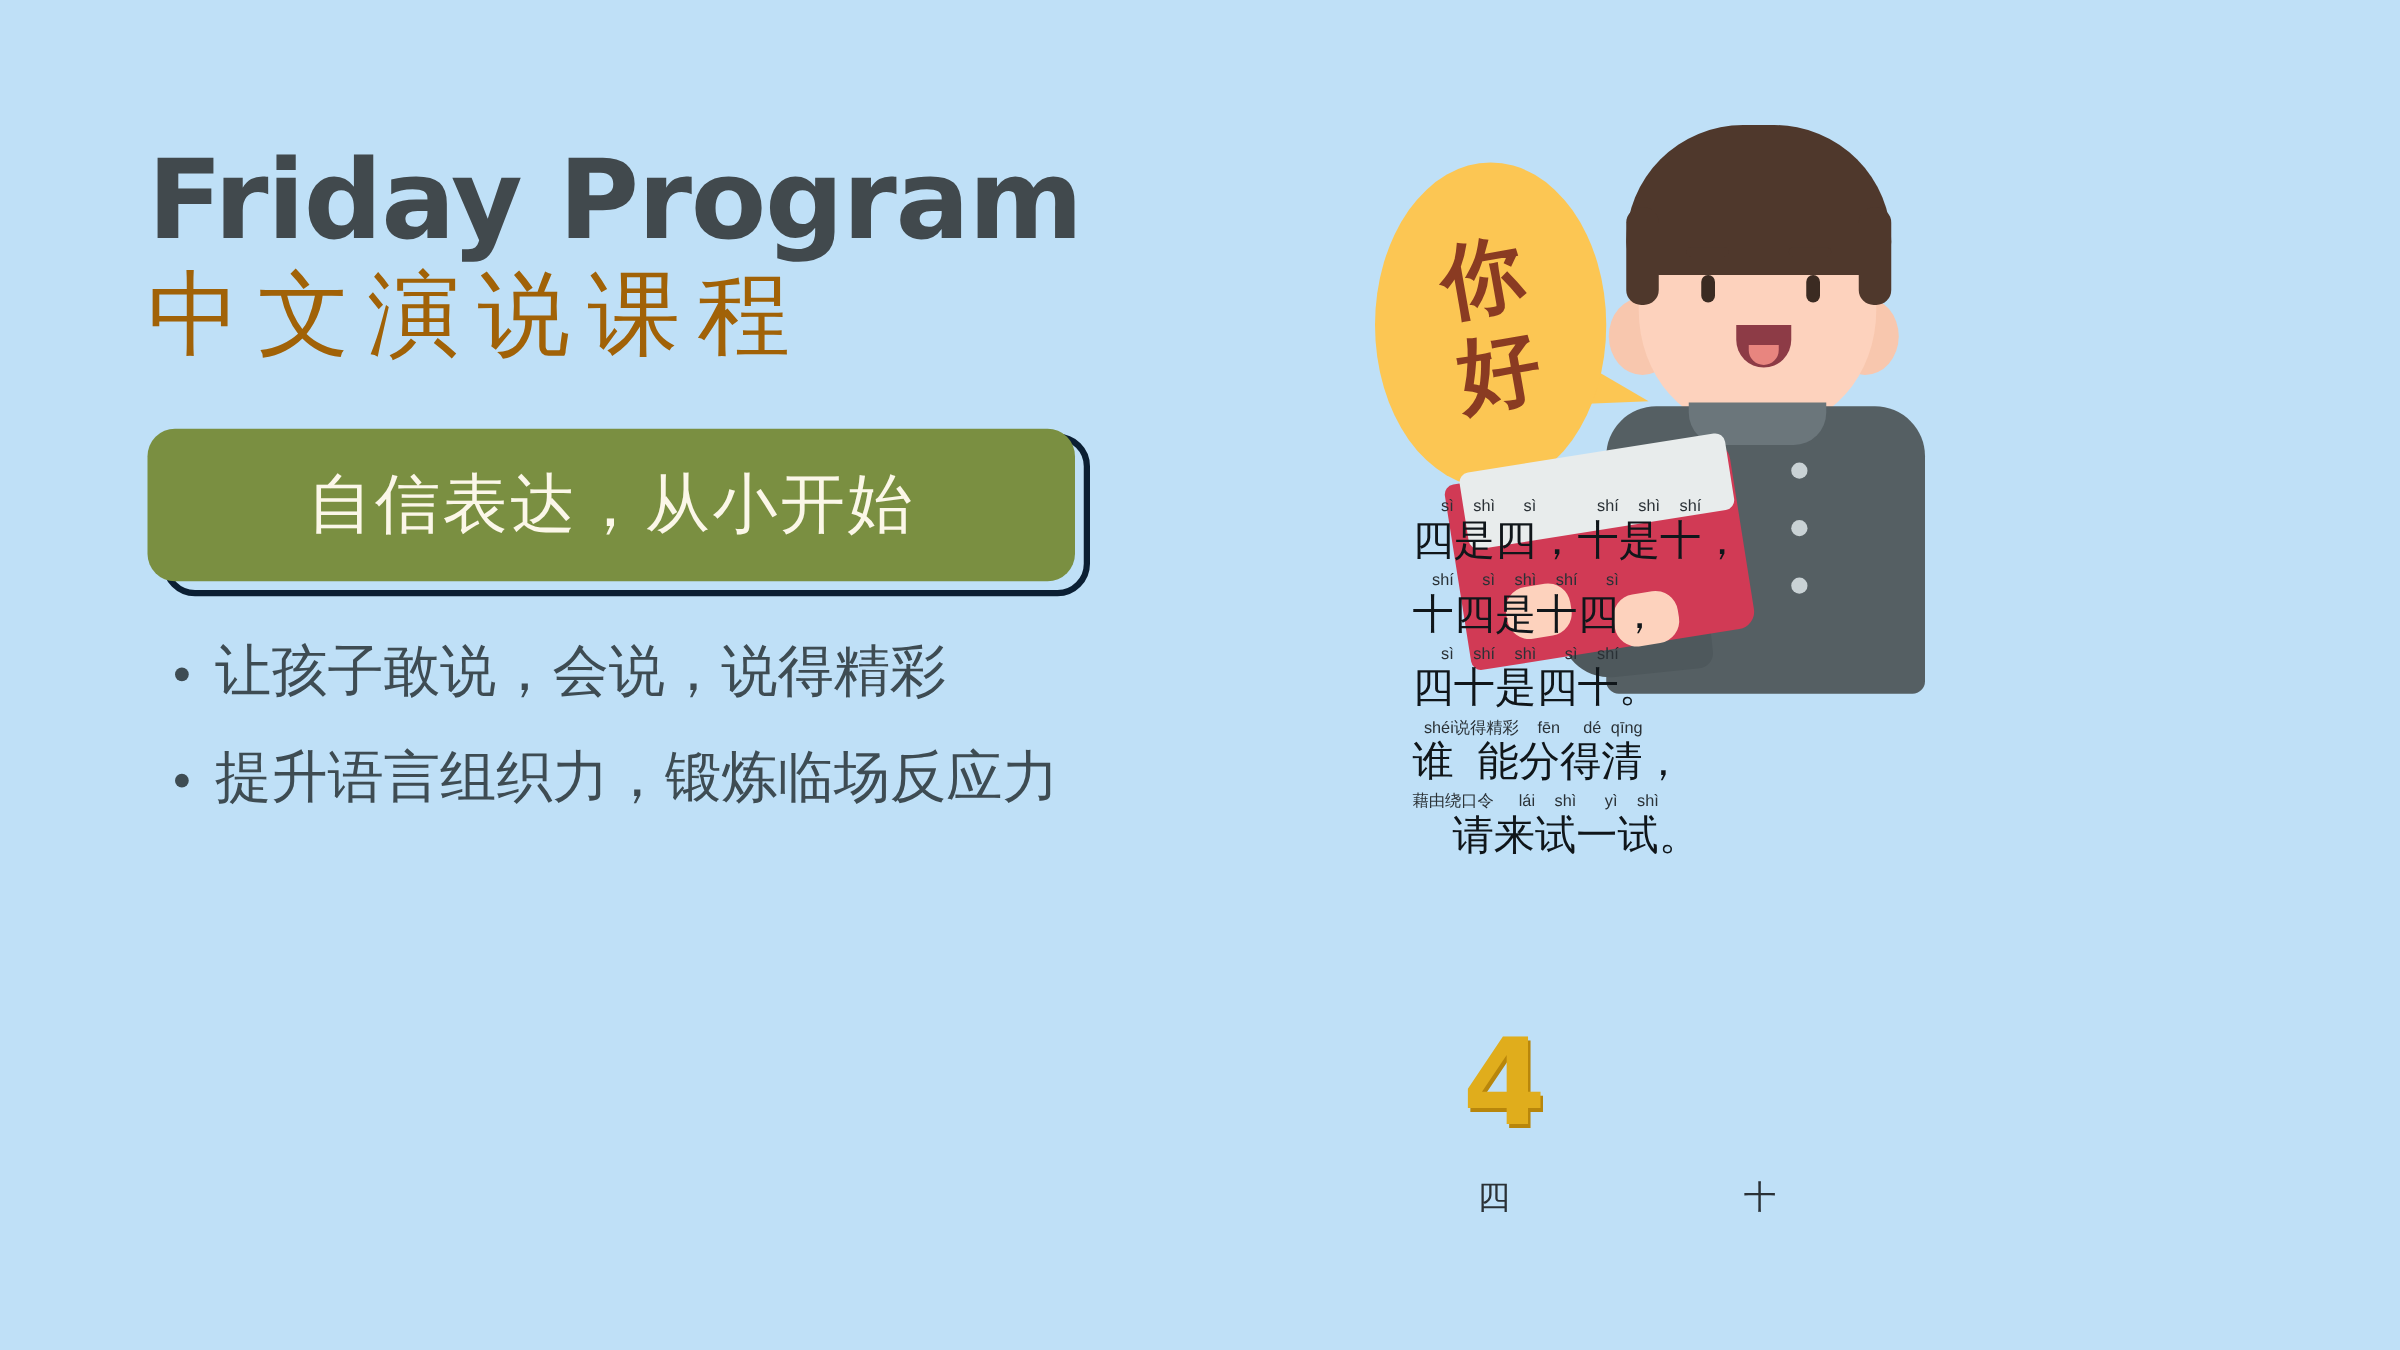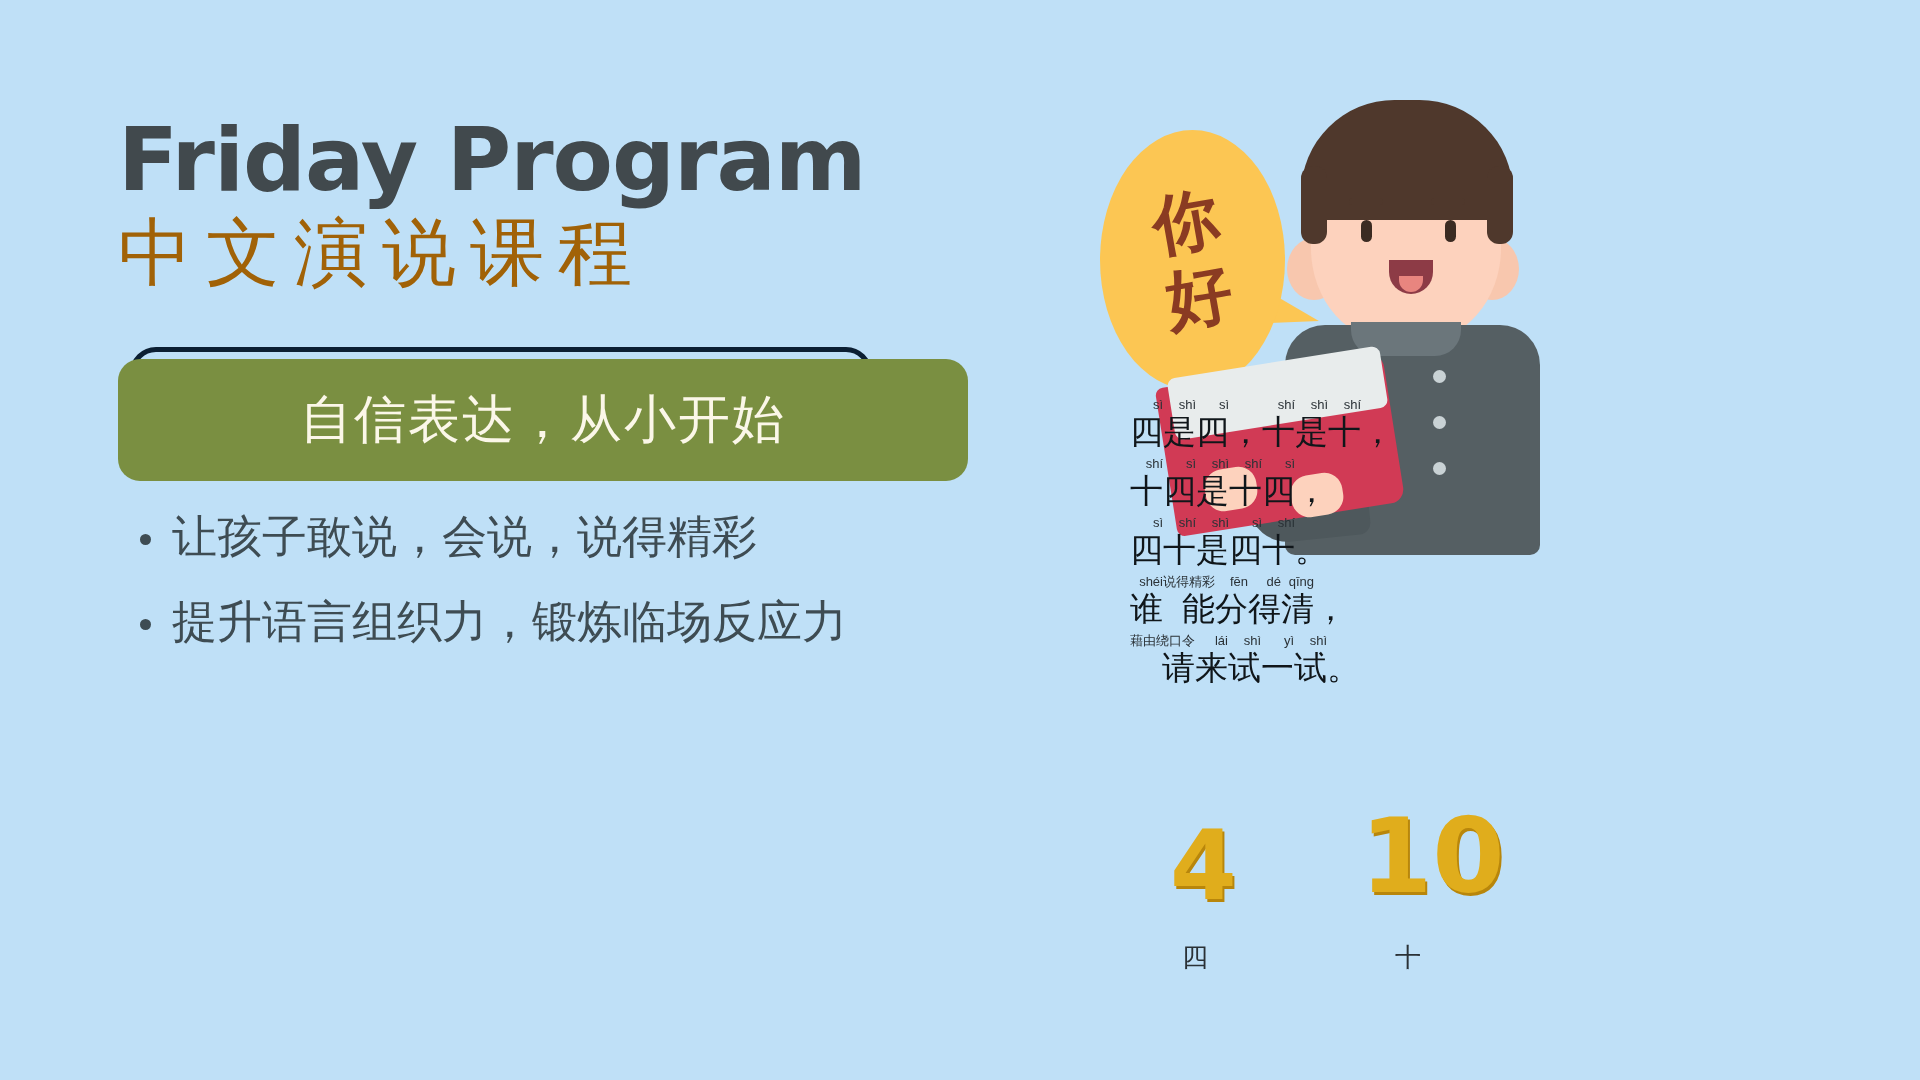--- a/index.html
+++ b/index.html
@@ -37,22 +37,22 @@
   .badge-wrap{position:relative;width:770px;height:155px;margin-top:42px;}
   .badge-outline{
     position:absolute;left:12px;top:10px;
     width:742px;height:130px;
     border:5px solid #0b1f33;
     border-radius:26px;
     box-sizing:border-box;
     background:transparent;
   }
   .badge{
-    position:absolute;left:0px;top:22px;
-    width:850px;height:122px;
+    position:absolute;left:0px;top:6px;
+    width:742px;height:122px;
     background:#7a8f41;
     border-radius:22px;
     display:flex;align-items:center;justify-content:center;
   }
   .badge-text{
     font-family:"DejaVu Sans",sans-serif;
     font-size:52px;font-weight:500;
     color:#fbf7e8;
     letter-spacing:2px;
     white-space:nowrap;
@@ -413,17 +413,16 @@
             <span class="tw-ch">
               <span class="tw-py">shì</span>
               <span class="tw-hz">试</span>
             </span>
             <span class="tw-punc">。</span>
           </div>
         </div>
       </div>
 
     <div class="gold gold4">4</div>
-    <div class="gold gold10">10</div>
     <div class="gold-label lab4">四</div>
     <div class="gold-label lab10">十</div>
   </div>
 </div>
 
 </body></html>

